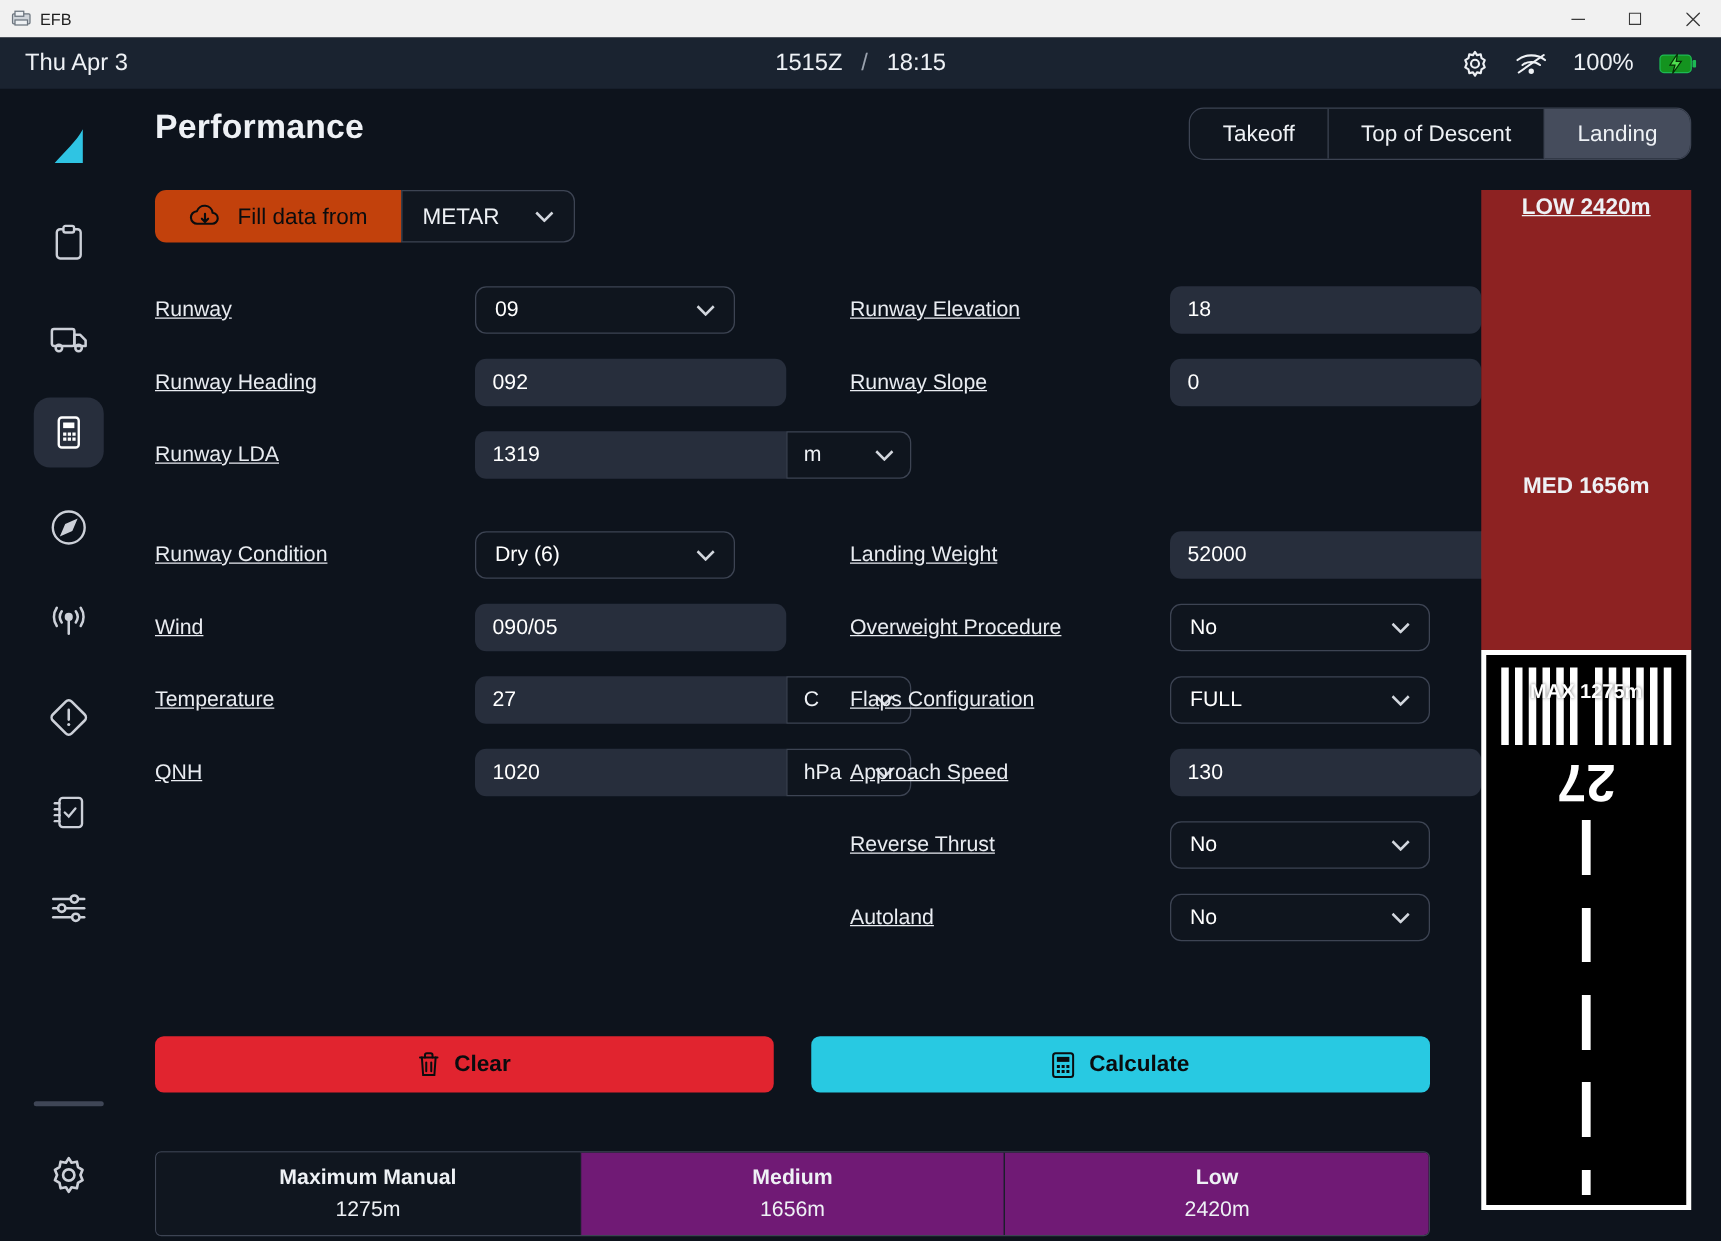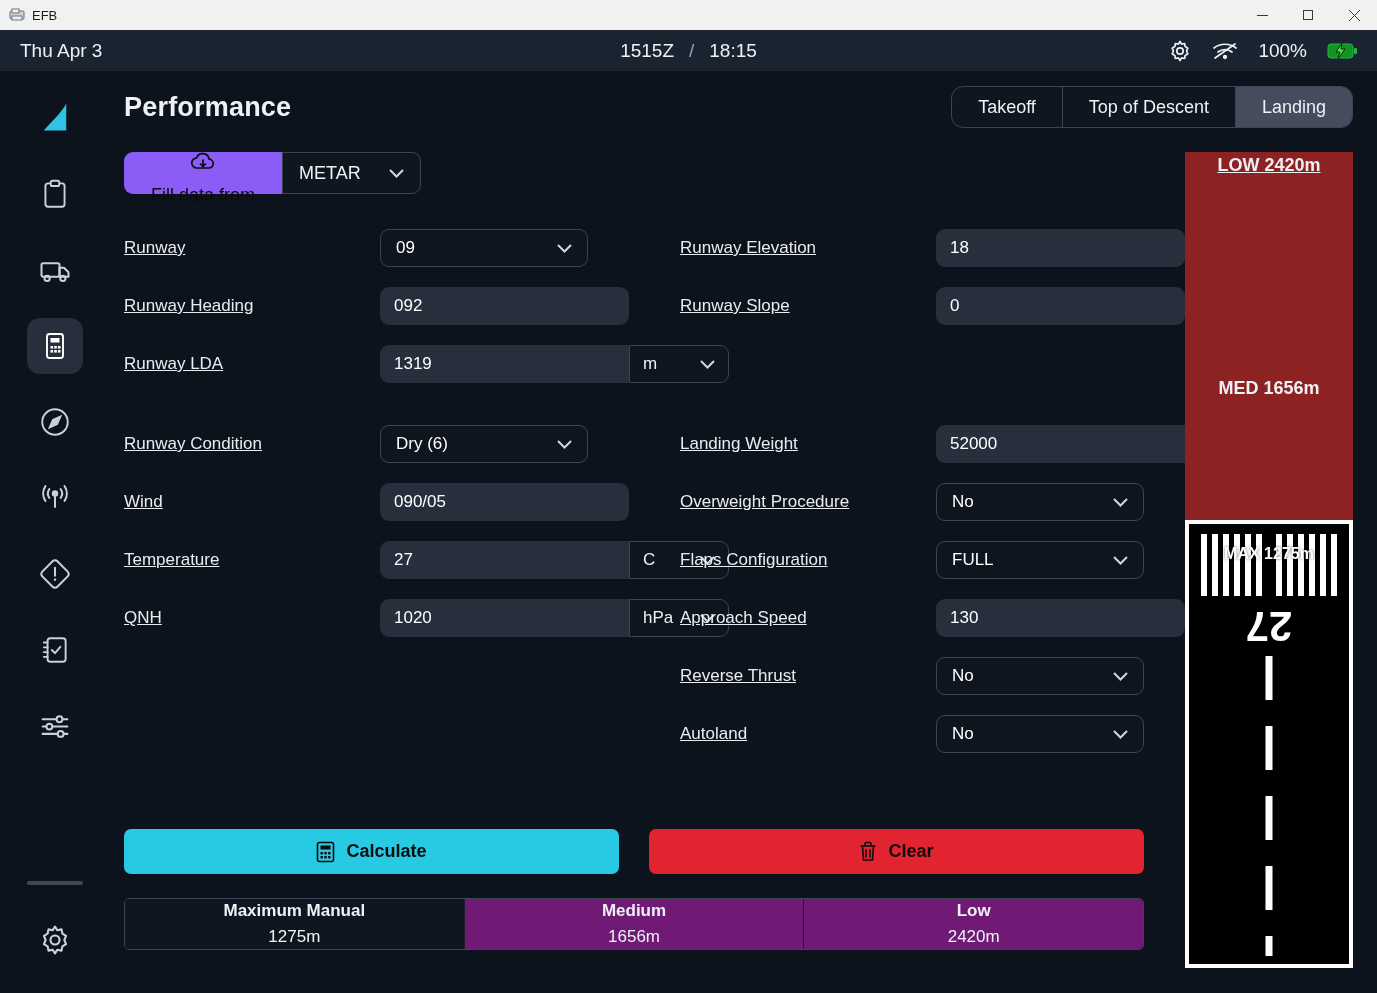--- a/index.html
+++ b/index.html
@@ -29,39 +29,39 @@
   .side-slot { height:76px; width:100%; display:flex; align-items:center; justify-content:center; }
   .side-slot:first-child { margin-top:9px; }
   .active-pill { width:56px; height:56px; background:#272e3c; border-radius:13px;
     display:flex; align-items:center; justify-content:center; }
   .side-bottom { margin-top:auto; display:flex; flex-direction:column; align-items:center; width:100%; }
   .side-divider { width:56px; height:4px; border-radius:2px; background:#3f4656; margin-bottom:24px; }
   .gear-slot { height:62px; display:flex; align-items:center; justify-content:center; margin-bottom:22px; }
 
   
   .main { flex:1; padding:15px 24px 0 14px; display:flex; flex-direction:column; }
-  .header-row { display:flex; justify-content:space-between; align-items:center; height:42px; flex:0 0 auto; }
+  .header-row { display:flex; justify-content:space-between; align-items:flex-start; height:42px; flex:0 0 auto; }
   .page-title { font-size:27px; font-weight:700; letter-spacing:.2px; }
   .tabs { display:flex; height:42px; border:1px solid #3d4453; border-radius:12px; overflow:hidden; background:#10161f; }
   .tab { padding:0 26px; display:flex; align-items:center; font-size:18px; color:#eef1f5; border-left:1px solid #3d4453; cursor:default; }
   .tab:first-child { border-left:none; }
   .tab.active { background:#454c5c; }
 
   .content-row { display:flex; margin-top:24px; }
   .forms { flex:1; padding-right:18px; }
 
   .airport-fill-row { display:flex; justify-content:space-between; align-items:center; height:42px; }
   .airport-left { display:flex; align-items:center; }
   .flabel-lg { font-size:18px; }
   .eglc-btn { margin-left:19px; width:90px; height:42px; background:#2b3140; border-radius:8px;
     display:flex; align-items:center; justify-content:center; font-size:17px; }
   .fill-group { display:flex; height:42px; }
-  .fill-btn { background:#8b5cf6; color:#0a0c0e; border:none; border-radius:9px 0 0 9px;
+  .fill-btn { background:#c2410c; color:#0a0c0e; border:none; border-radius:9px 0 0 9px;
     display:flex; align-items:center; gap:13px; padding:0 27px; font-size:18px;
-    font-family:"Liberation Sans", sans-serif;flex-direction:column; }
+    font-family:"Liberation Sans", sans-serif; }
   .metar-select { width:139px; border:1px solid #3d4453; border-radius:0 9px 9px 0;
     display:flex; justify-content:space-between; align-items:center; padding:0 16px;
     background:#10161f; font-size:18px; }
 
   .columns { display:flex; margin-top:35px; }
   .col { width:464px; }
   .col.left { margin-right:92px; }
   .col.right { flex:1; }
   .frow { display:flex; align-items:center; height:38px; margin-bottom:20px; }
   .frow .flabel { flex:0 0 220px; font-size:17px; color:#e9ecf1;text-decoration:underline; }
@@ -81,21 +81,21 @@
     padding:0 13px; font-size:17px; }
   .unit-box.narrow { flex-basis:86px; padding:0 11px; }
 
   .actions-row { display:flex; gap:30px; margin-top:56px; }
   .btn { flex:1; height:45px; border:none; border-radius:7px; display:flex; align-items:center;
     justify-content:center; gap:11px; font-size:18px; font-weight:700; color:#0a0c0e;
     font-family:"Liberation Sans", sans-serif; }
   .btn-calc { background:#28c9e2; }
   .btn-clear { background:#e1242f; }
 
-  .results { display:flex; margin-top:24px; height:52px; border:1px solid #3d4453; border-radius:5px; overflow:hidden; }
+  .results { display:flex; margin-top:47px; height:68px; border:1px solid #3d4453; border-radius:5px; overflow:hidden; }
   .result-cell { flex:1; background:#10161f; display:flex; flex-direction:column; align-items:center;
     justify-content:center; }
   .result-cell + .result-cell { border-left:1px solid #1a1f2a; }
   .result-cell.alert { background:#701a75; }
   .result-label { font-size:17px; font-weight:700; }
   .result-value { font-size:17px; margin-top:6px; }
 
   
   .runway-panel { flex:0 0 168px; margin-left:23px; display:flex; flex-direction:column; }
   .zone { height:368px; background:#8d2222; position:relative; text-align:center;text-decoration:underline; }
@@ -471,49 +471,49 @@
                   <svg width="15" height="9" viewBox="0 0 15 9">
                         <polyline points="1,1 7.5,7.5 14,1" stroke="#d2d6dd" stroke-width="2" fill="none"></polyline>
                       </svg>
                 </div>
                   </div>
               </div>
             </div>
           </div>
 
           <div class="actions-row">
+            <button class="btn btn-clear">
+              <span>
+                <svg width="18" height="21" viewBox="0 0 18 21" fill="none" stroke="#0a0c0e" stroke-width="1.6" stroke-linecap="round">
+                  <path d="M2 5 h14"></path>
+                    <path d="M6 5 V3 a1.5 1.5 0 0 1 1.5 -1.5 h3 A1.5 1.5 0 0 1 12 3 v2"></path>
+                  <path d="M3.5 5 l1 14 h9 l1 -14"></path>
+                  <line x1="7" y1="9" x2="7" y2="16"></line>
+                    <line x1="11" y1="9" x2="11" y2="16"></line>
+                </svg>
+              </span>
+              <span>Clear</span>
+            </button>
             <button class="btn btn-calc">
               <span>
                 <svg width="19" height="22" viewBox="0 0 19 22" fill="none" stroke="#0a0c0e" stroke-width="1.6">
                   <rect x="1.5" y="1.5" width="16" height="19" rx="2"></rect>
                   <rect x="4.5" y="4.5" width="10" height="4" fill="#0a0c0e" stroke="none"></rect>
                   <g fill="#0a0c0e" stroke="none">
                     <rect x="4.5" y="11" width="2.4" height="2.4"></rect>
                       <rect x="8.3" y="11" width="2.4" height="2.4"></rect>
                       <rect x="12.1" y="11" width="2.4" height="2.4"></rect>
                     <rect x="4.5" y="15" width="2.4" height="2.4"></rect>
                       <rect x="8.3" y="15" width="2.4" height="2.4"></rect>
                       <rect x="12.1" y="15" width="2.4" height="2.4"></rect>
                   </g>
                 </svg>
               </span>
               <span>Calculate</span>
             </button>
-            <button class="btn btn-clear">
-              <span>
-                <svg width="18" height="21" viewBox="0 0 18 21" fill="none" stroke="#0a0c0e" stroke-width="1.6" stroke-linecap="round">
-                  <path d="M2 5 h14"></path>
-                    <path d="M6 5 V3 a1.5 1.5 0 0 1 1.5 -1.5 h3 A1.5 1.5 0 0 1 12 3 v2"></path>
-                  <path d="M3.5 5 l1 14 h9 l1 -14"></path>
-                  <line x1="7" y1="9" x2="7" y2="16"></line>
-                    <line x1="11" y1="9" x2="11" y2="16"></line>
-                </svg>
-              </span>
-              <span>Clear</span>
-            </button>
           </div>
 
           <div class="results">
             <div class="result-cell">
               <div class="result-label">Maximum Manual</div>
               <div class="result-value">1275m</div>
             </div>
             <div class="result-cell alert">
               <div class="result-label">Medium</div>
               <div class="result-value">1656m</div>

